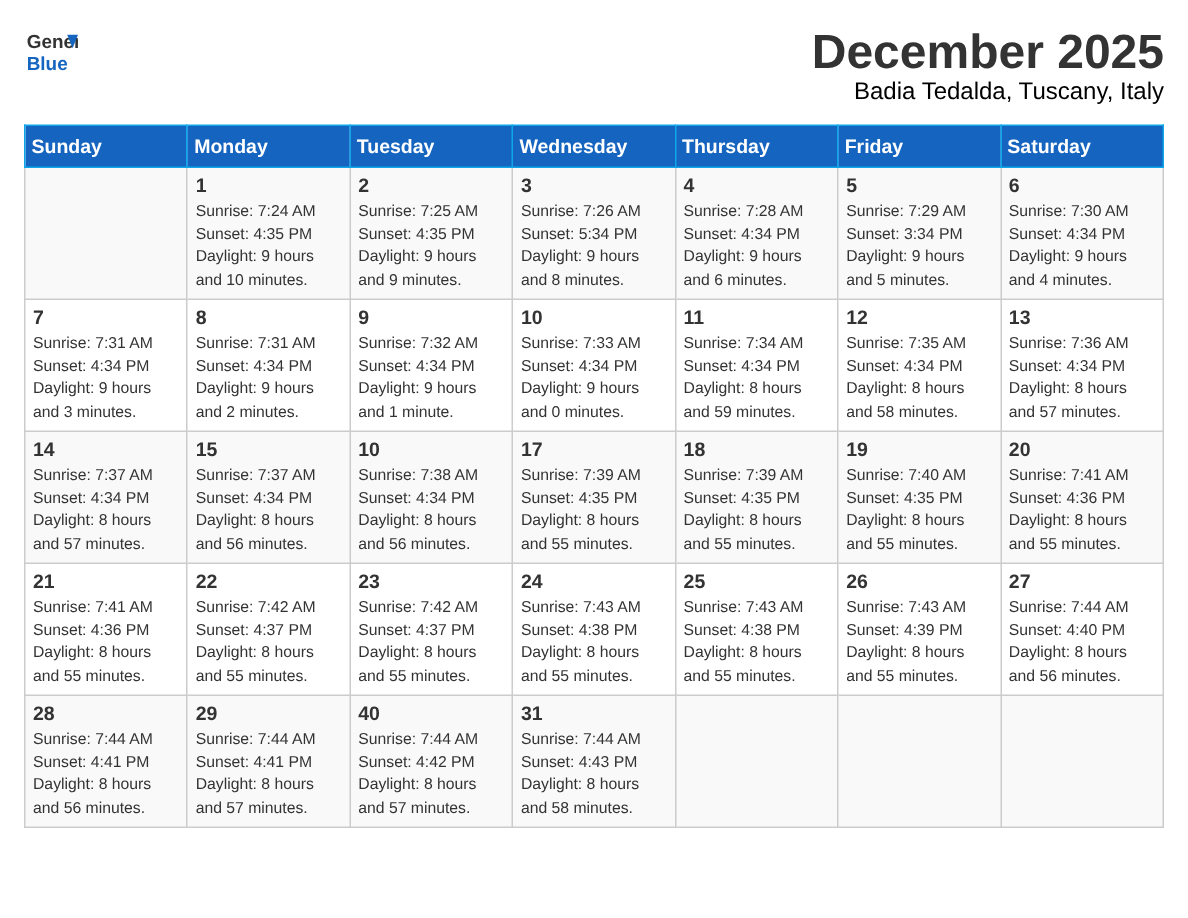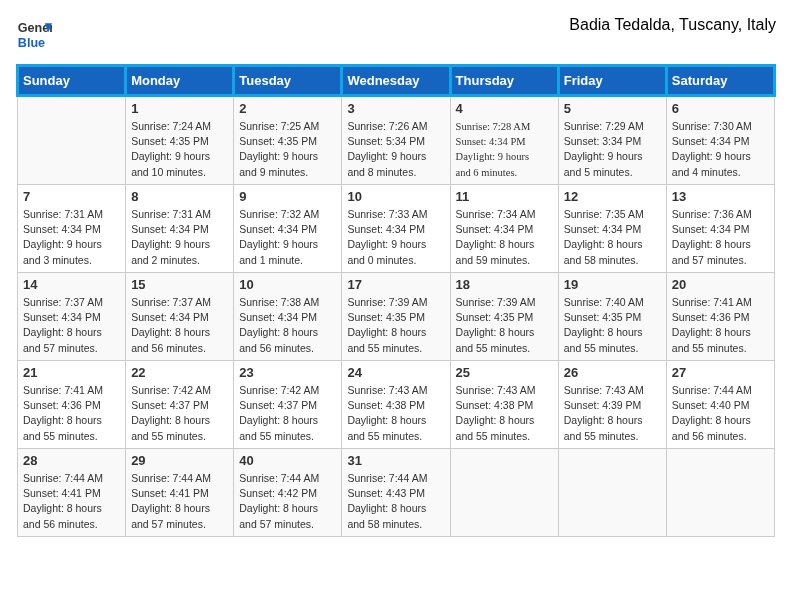--- a/index.html
+++ b/index.html
@@ -42,21 +42,21 @@
       border-collapse: collapse;
       font-size: 11px;
     }
     thead tr th {
       background-color: #1565c0;
       color: #fff;
       padding: 6px 4px;
       text-align: left;
       font-size: 13px;
       font-weight: bold;
-      border: 3px solid #0ea5e9;
+      border: 1px solid #0ea5e9;
     }
     tbody tr td {
       border: 1px solid #ccc;
       vertical-align: top;
       padding: 4px 5px;
       height: 88px;
       width: calc(100% / 7);
     }
     .day-number {
       font-size: 13px;
@@ -79,20 +79,21 @@
 
 <div class="header-area">
   <div class="logo">
     <svg class="logo-icon" viewBox="0 0 40 40">
       <text x="2" y="18" font-size="14" font-weight="bold" fill="#333">General</text>
       <text x="2" y="34" font-size="14" font-weight="bold" fill="#1565c0">Blue</text>
       <polygon points="32,8 40,8 36,18" fill="#1565c0"></polygon>
     </svg>
   </div>
   <div class="title-area">
+    <div class="calendar-title">December 2025</div>
     <div class="calendar-subtitle">Badia Tedalda, Tuscany, Italy</div>
   </div>
 </div>
 
 <table>
   <thead>
     <tr id="header-row">
         <th>Sunday</th>
         <th>Monday</th>
         <th>Tuesday</th>
@@ -121,21 +122,21 @@
         </td>
         <td>
           <span class="day-number">3</span>
           <div class="cell-info" style="white-space: pre-line;">Sunrise: 7:26 AM
 Sunset: 5:34 PM
 Daylight: 9 hours
 and 8 minutes.</div>
         </td>
         <td>
           <span class="day-number">4</span>
-          <div class="cell-info" style="white-space: pre-line; font-family: Liberation Serif, serif;">Sunrise: 7:28 AM
+          <div class="cell-info" style="white-space: pre-line;">Sunrise: 7:28 AM
 Sunset: 4:34 PM
 Daylight: 9 hours
 and 6 minutes.</div>
         </td>
         <td>
           <span class="day-number">5</span>
           <div class="cell-info" style="white-space: pre-line;">Sunrise: 7:29 AM
 Sunset: 3:34 PM
 Daylight: 9 hours
 and 5 minutes.</div>

